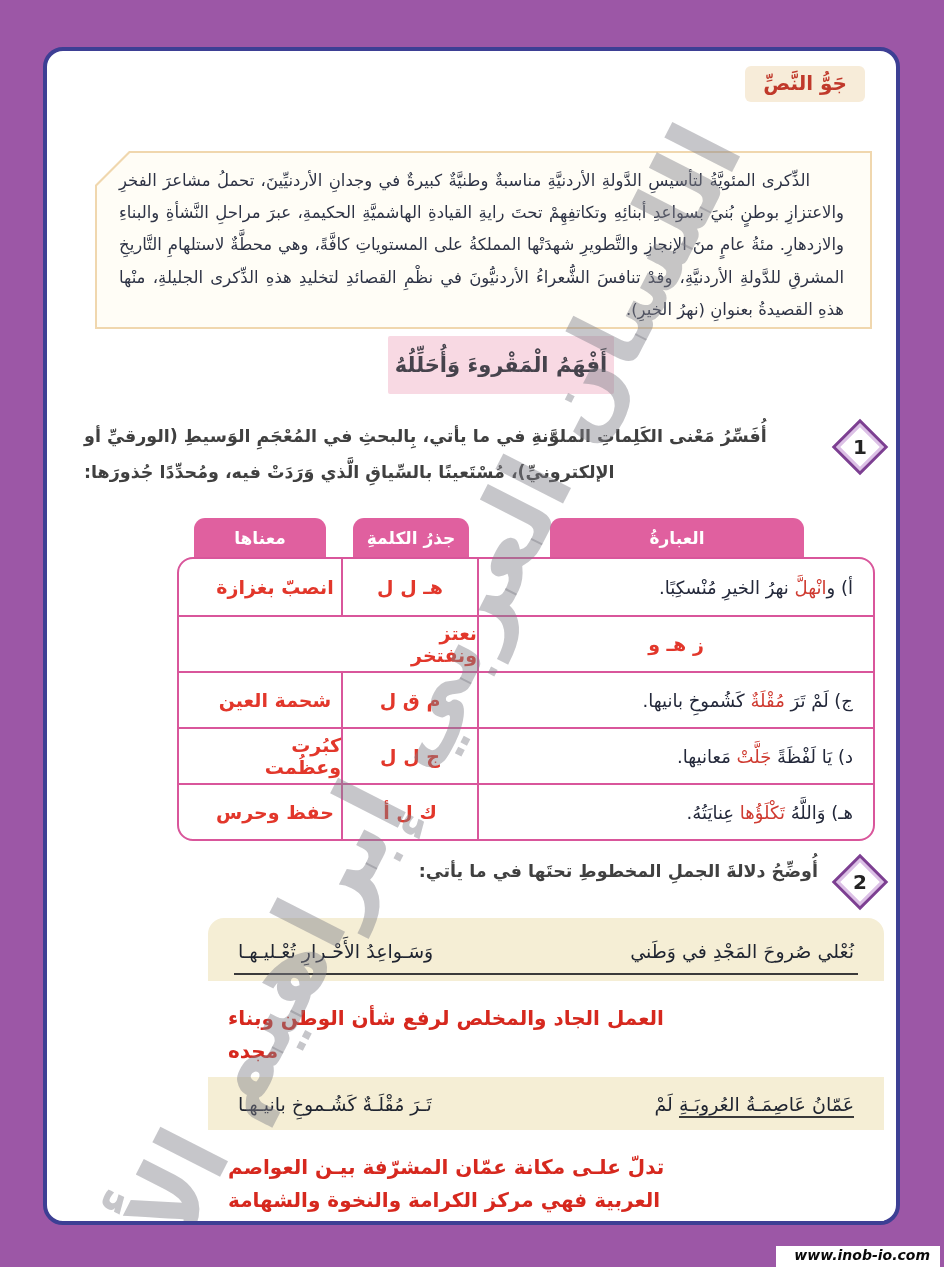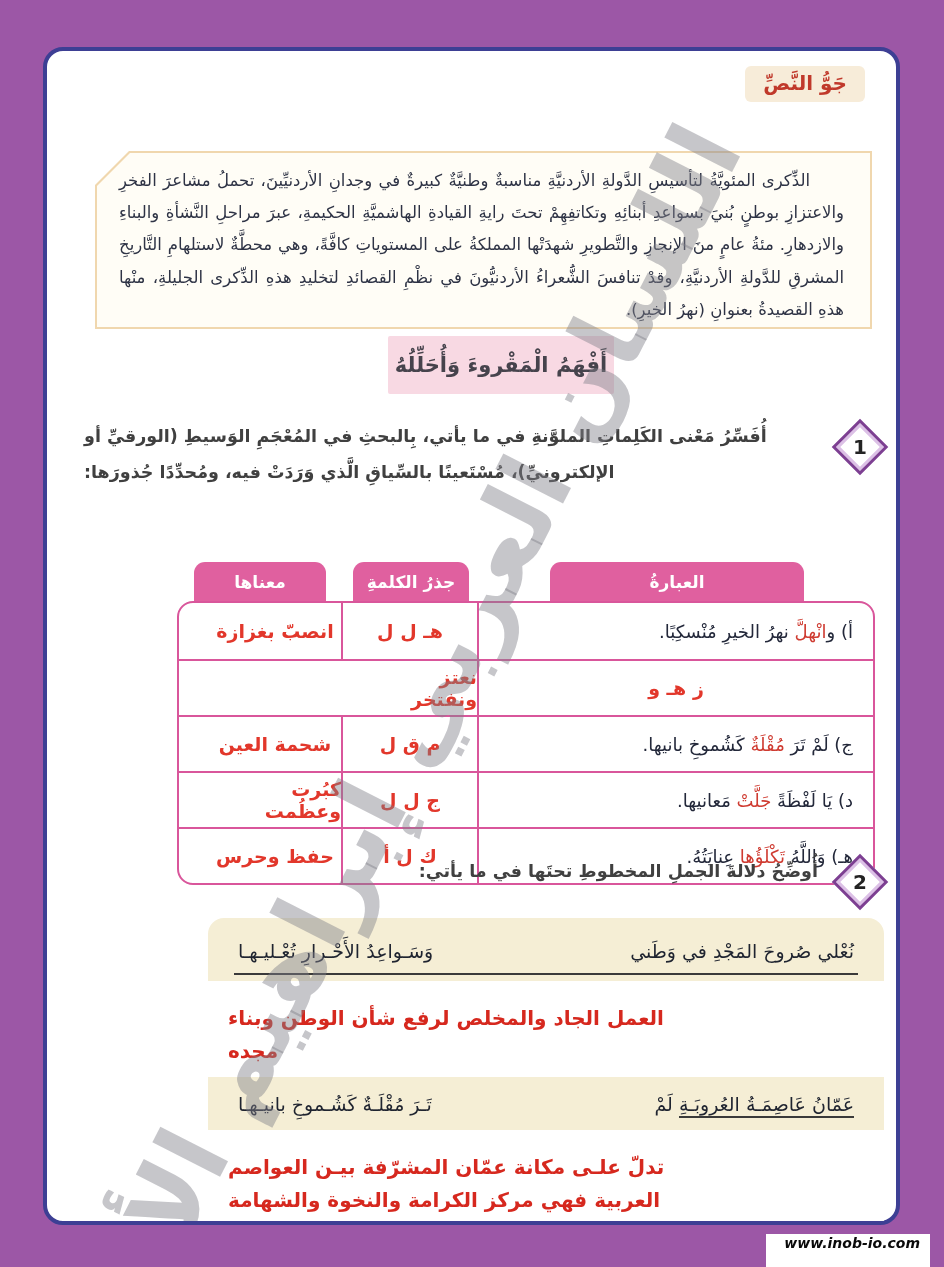--- a/index.html
+++ b/index.html
@@ -36,21 +36,21 @@
   .diamond span { transform:rotate(-45deg); font-weight:bold; font-size:20px; color:#232323; }
   .prompt { color:#404040; font-weight:bold; font-size:17.5px; line-height:2.05; text-align:left; padding-left:24px; }
 
   
   .vtable { position:absolute; left:130px; top:467px; width:698px; }
   .tabs, .trow { display:grid; grid-template-columns:396px 136px 1fr; direction:rtl; }
   .tab { justify-self:center; align-self:end; background:#e0609f; color:#fff; font-weight:bold;
          font-size:17px; text-align:center; border-radius:11px 11px 0 0; padding:10px 0 9px; }
   .tab-phrase { width:64%; }
   .tab-root   { width:86%; }
-  .tab-mean   { width:80%;margin-top:44px; }
+  .tab-mean   { width:80%; }
   .tbody { border:2.5px solid #d9569b; border-radius:16px; background:#fff; overflow:hidden; }
   .trow { height:56px; }
   .trow + .trow { border-top:2px solid #d9569b; }
   .cell { display:flex; align-items:center; justify-content:center; }
   .c-phrase { justify-content:flex-start; padding-right:20px; border-left:2px solid #d9569b;
               color:#23283a; font-size:18px; }
   .c-root { border-left:2px solid #d9569b; color:#e2372b; font-weight:bold; font-size:19px; letter-spacing:2px; }
   .c-mean { color:#e2372b; font-weight:bold; font-size:19px;padding-left:30px; }
   .redword { color:#cf3b31; }
 
@@ -64,21 +64,21 @@
   .ans { background:#ffffff; text-align:left; padding:21px 20px 9px; margin-top:6px; }
   .ans span { display:inline-block; max-width:470px; color:#d6281e; font-weight:bold;
               font-size:20px; line-height:1.65; }
 
   
   .watermark { position:absolute; left:-250px; top:585px; width:1260px; text-align:center;
                transform:rotate(-63deg); white-space:nowrap; font-size:100px; font-weight:bold;
                color:rgba(128,128,138,0.45); pointer-events:none; z-index:5; }
 
   
-  .footer { position:absolute; right:14px; bottom:0; background:#ffffff; padding:1px 10px 16px 18px;
+  .footer { position:absolute; right:4px; bottom:0; background:#ffffff; padding:1px 10px 4px 18px;
             font-weight:bold; font-style:italic; font-size:14px; color:#0a0a0a; z-index:6; }
 </style>
 </head>
 <body>
 
 <div class="canvas">
   <div class="page">
 
     <div class="badge">جَوُّ النَّصِّ</div>
 

